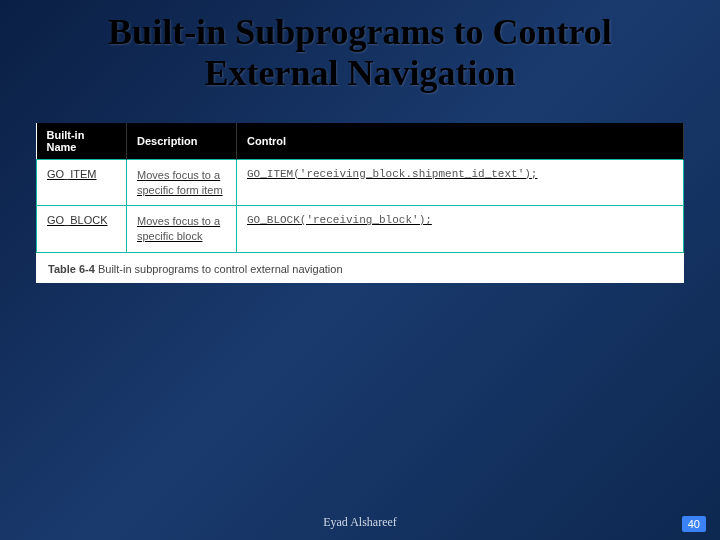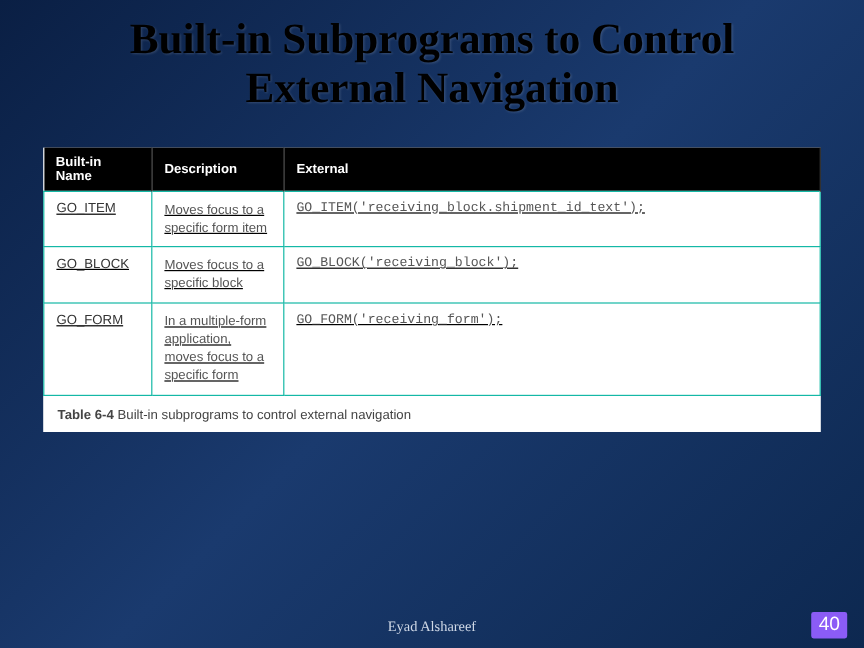--- a/index.html
+++ b/index.html
@@ -63,61 +63,56 @@
     left: 0; right: 0;
     text-align: center;
     color: #cfd8e6;
     font-family: Liberation Serif, serif;
     font-size: 12px;
   }
   .page-num {
     position: absolute;
     bottom: 8px;
     right: 14px;
-    background: #8b5cf6;
+    background: #3b82f6;
     color: #fff;
     font-family: Arial, sans-serif;
-    font-size: 16px;
+    font-size: 11px;
     padding: 2px 6px;
     border-radius: 2px;
   }
 </style>
 </head>
 <body>
 
 <div class="title">
   <span>Built-in Subprograms to Control</span><br>
   <span>External Navigation</span>
 </div>
 
 <div class="table-wrap">
   <table>
     <thead>
       <tr>
         <th>Built-in Name</th>
         <th>Description</th>
-        <th>External</th>
+        <th>Control</th>
       </tr>
     </thead>
     <tbody>
       <tr>
         <td class="name">GO_ITEM</td>
         <td class="desc">Moves focus to a specific form item</td>
         <td class="ex">GO_ITEM('receiving_block.shipment_id_text');</td>
       </tr>
       <tr>
         <td class="name">GO_BLOCK</td>
         <td class="desc">Moves focus to a specific block</td>
         <td class="ex">GO_BLOCK('receiving_block');</td>
       </tr>
-      <tr>
-        <td class="name">GO_FORM</td>
-        <td class="desc">In a multiple-form application, moves focus to a specific form</td>
-        <td class="ex">GO_FORM('receiving_form');</td>
-      </tr>
     </tbody>
   </table>
   <div class="caption">
     <b>Table 6-4</b>
     <span>Built-in subprograms to control external navigation</span>
   </div>
 </div>
 
 <div class="footer-author">Eyad Alshareef</div>
 <div class="page-num">40</div>

